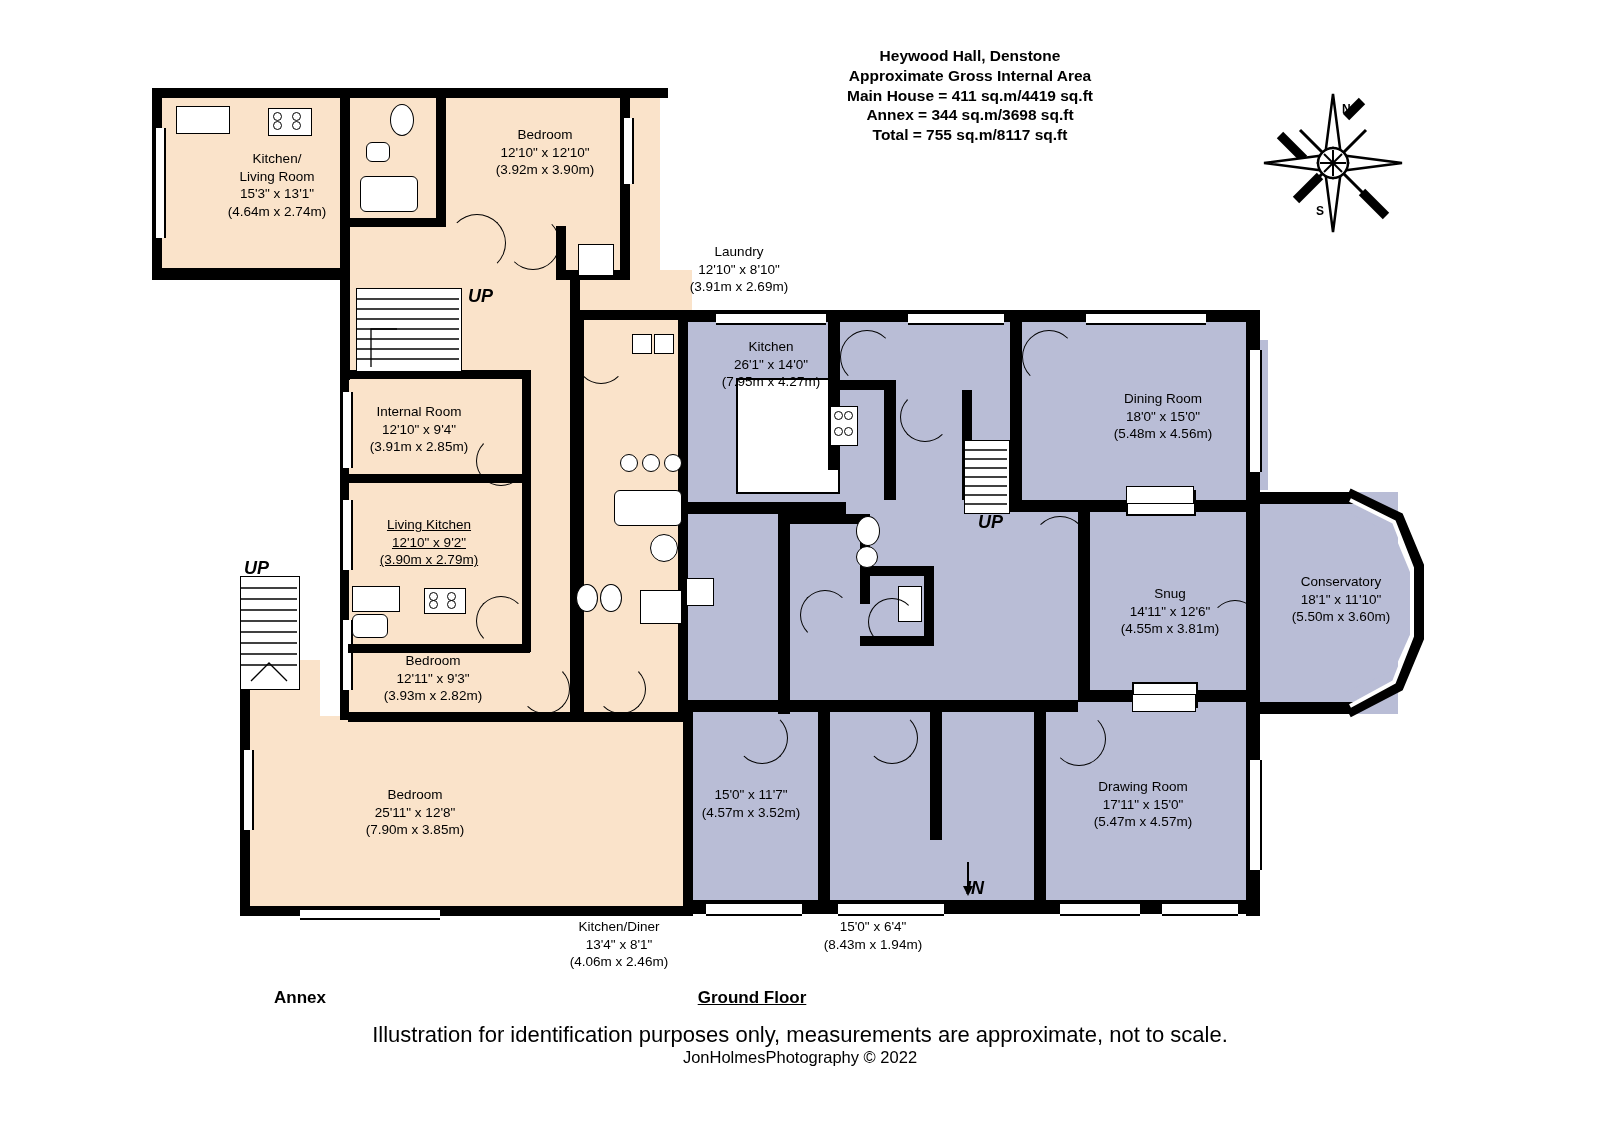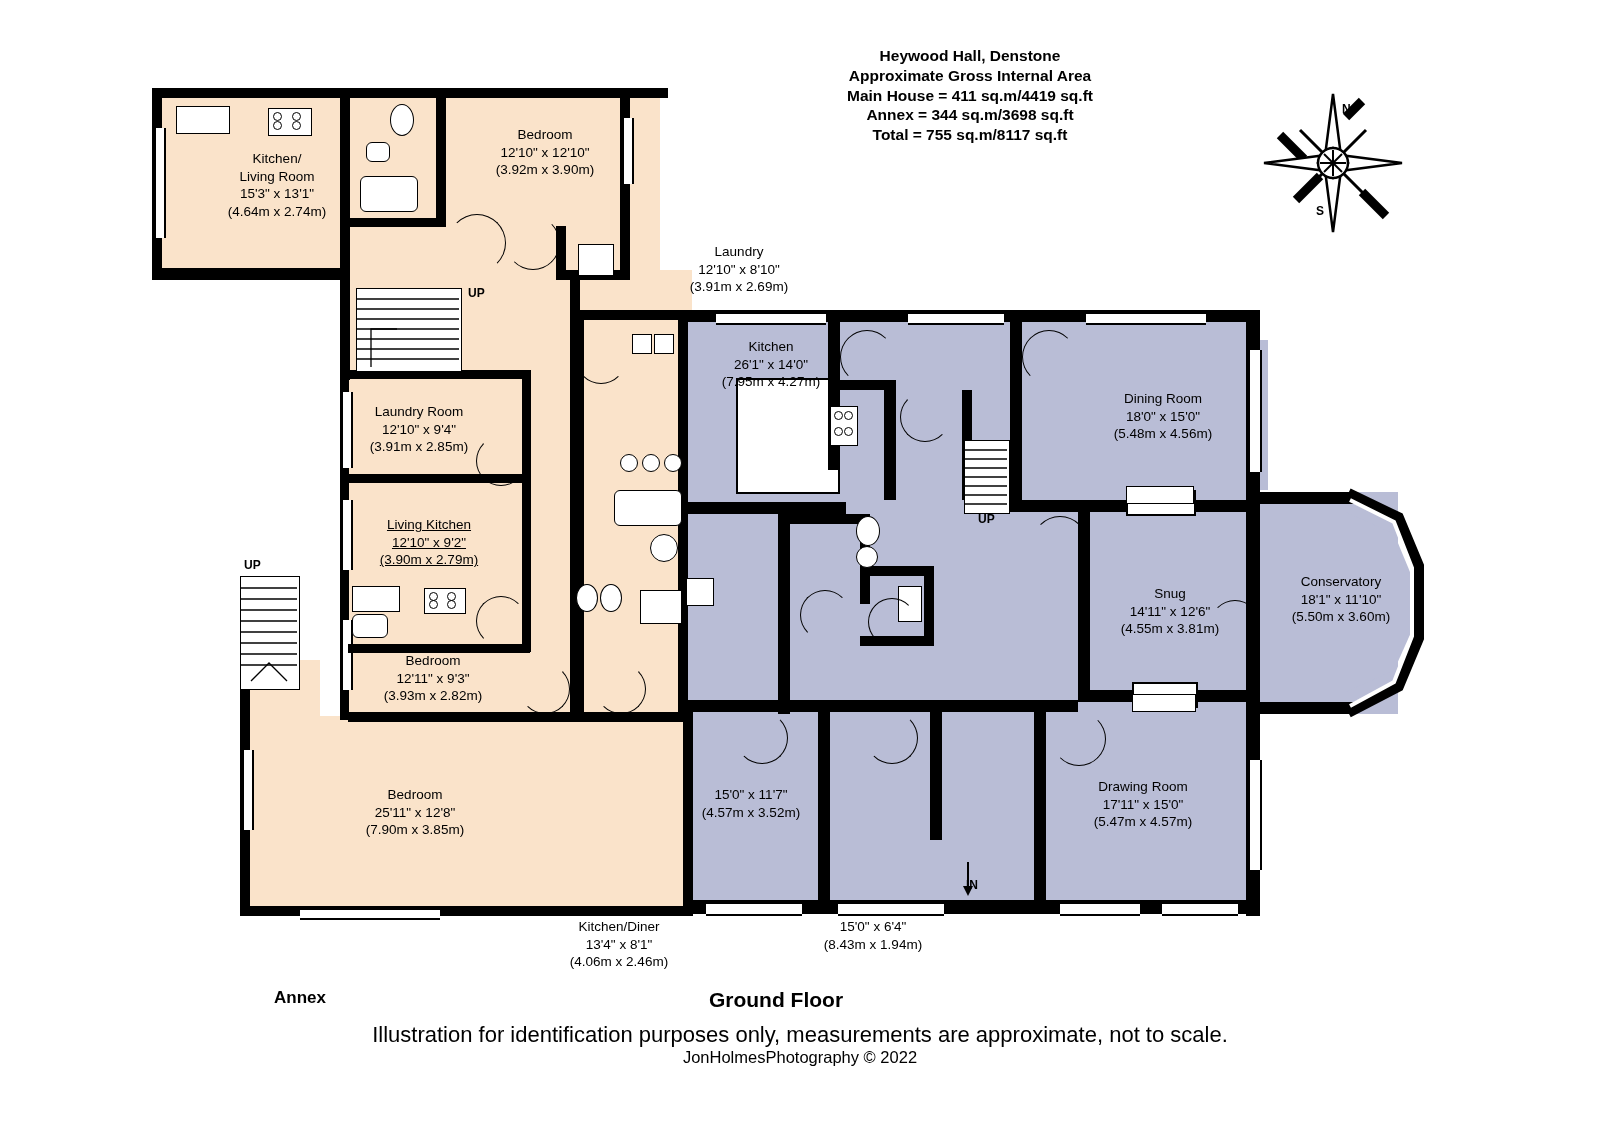--- a/index.html
+++ b/index.html
@@ -8,21 +8,21 @@
 
   .hdr{position:absolute;text-align:center;font-weight:bold;line-height:1.28;}
   #title-block{left:760px;top:46px;width:420px;font-size:15.5px;}
   #title-block .l1{font-size:15.5px;}
   .lbl{position:absolute;text-align:center;font-size:13.5px;line-height:1.3;white-space:nowrap;}
   .lbl .nm{display:block;}
   .lbl .d1{display:block;}
   .lbl .d2{display:block;}
   .foot{position:absolute;text-align:center;}
   #annex-cap{left:180px;top:988px;width:240px;font-size:17px;font-weight:bold;}
-  #ground-cap{left:606px;top:988px;width:340px;font-size:21px;font-weight:bold;}
+  #ground-cap{left:582px;top:988px;width:340px;font-size:17px;font-weight:bold;text-decoration:underline;}
   #disclaimer{left:270px;top:1022px;width:1060px;font-size:22px;}
   #credit{left:270px;top:1048px;width:1060px;font-size:16.5px;}
 
   
   .room{position:absolute;}
   .annexfill{background:#fae3ca;}
   .mainfill{background:#b9bdd6;}
   .whitefill{background:#ffffff;}
 
   .wall{position:absolute;background:#000;}
@@ -30,21 +30,21 @@
   .winv{position:absolute;background:#fff;border-left:2px solid #000;border-right:2px solid #000;}
 
   .fix{position:absolute;border:1.6px solid #000;background:#fff;}
   .fixr{position:absolute;border:1.6px solid #000;background:#fff;border-radius:50%;}
   .hob{position:absolute;border:1.6px solid #000;background:#fff;}
   .hob i{position:absolute;width:7px;height:7px;border:1.4px solid #000;border-radius:50%;}
 
   .door{position:absolute;border:1.6px solid #000;border-radius:50%;border-color:#000 transparent transparent #000;}
 
   .stair{position:absolute;border:1.6px solid #000;background:#fff;}
-  .uptxt{position:absolute;font-size:12px;font-weight:bold;}
+  .uptxt{position:absolute;font-size:18px;font-weight:bold;font-style:italic;}
 
   .compass{position:absolute;left:1258px;top:88px;width:150px;height:150px;}
   .arrowtxt{position:absolute;font-size:12px;font-weight:bold;}
 </style>
 </head>
 <body>
 
 <div id="stage">
 
   <div id="title-block" class="hdr">
@@ -313,21 +313,21 @@
     <span class="d2">(4.64m x 2.74m)</span>
   </div>
 
   <div class="lbl" style="left:420px;top:126px;width:250px;">
     <span class="nm">Bedroom</span>
     <span class="d1">12'10" x 12'10"</span>
     <span class="d2">(3.92m x 3.90m)</span>
   </div>
 
   <div class="lbl" style="left:308px;top:403px;width:222px;">
-    <span class="nm">Laundry Room</span>
+    <span class="nm">Internal Room</span>
     <span class="d1">12'10" x 9'4"</span>
     <span class="d2">(3.91m x 2.85m)</span>
   </div>
 
   <div class="lbl" style="left:318px;top:516px;width:222px;text-decoration:underline;">
     <span class="nm">Living Kitchen</span>
     <span class="d1">12'10" x 9'2"</span>
     <span class="d2">(3.90m x 2.79m)</span>
   </div>
 

